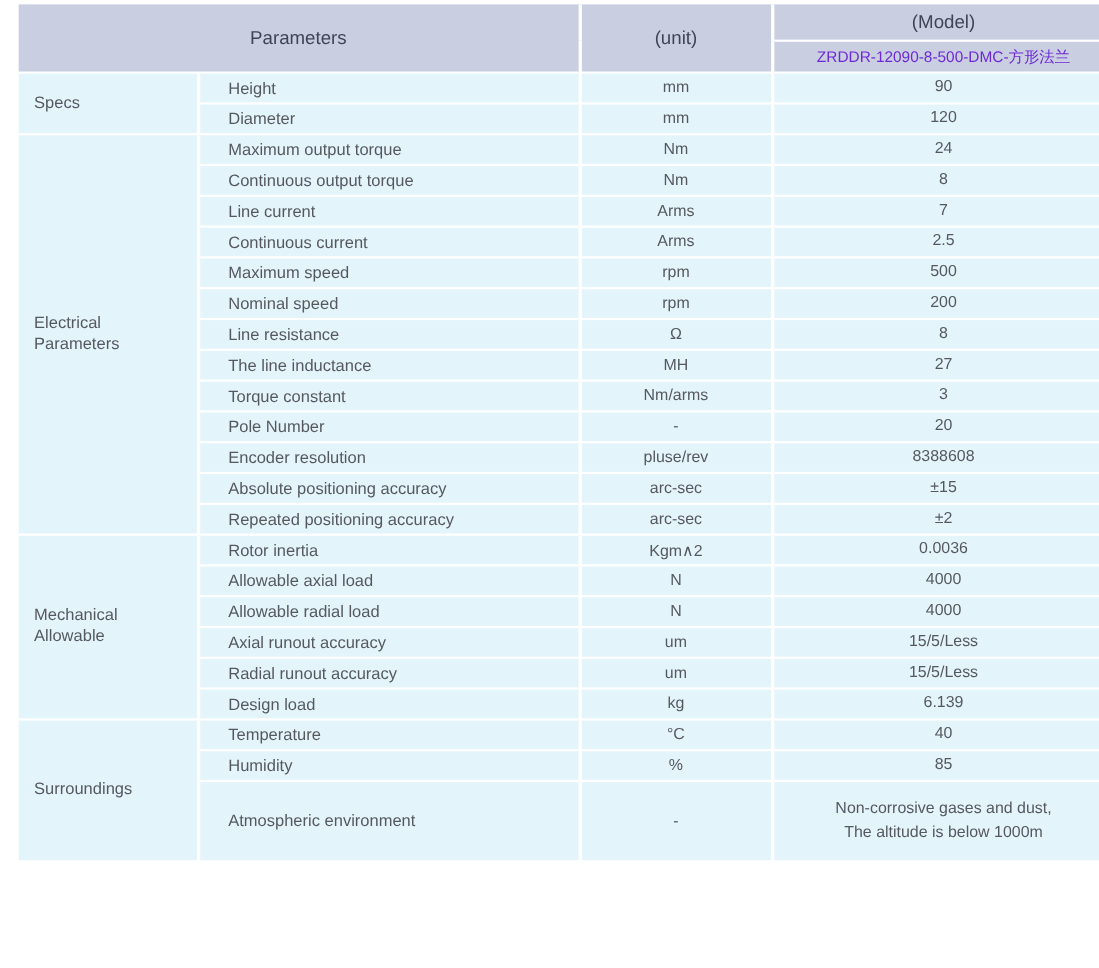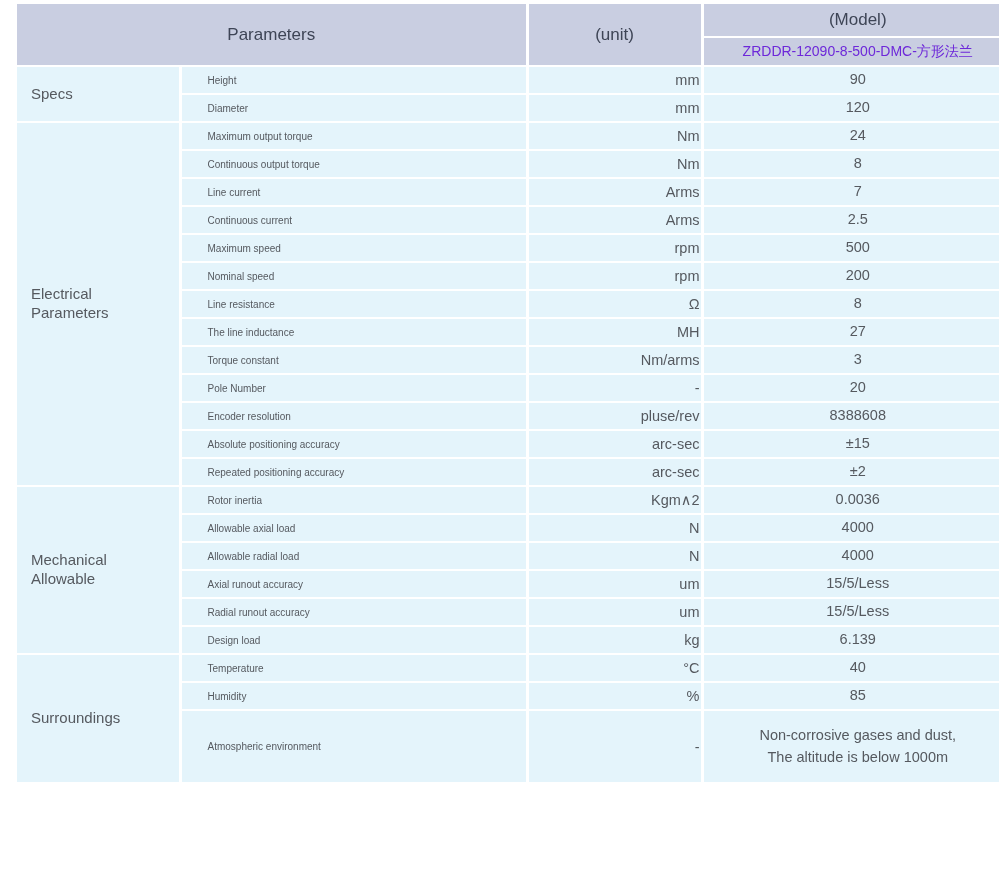--- a/index.html
+++ b/index.html
@@ -72,28 +72,28 @@
     height: 28px;
     border-bottom: 2px solid #ffffff;
   }
   tbody td.group {
     font-size: 15px;
     text-align: left;
     line-height: 1.25;
     padding: 0 14px;
   }
   tbody td.param {
-    font-size: 10px;
+    font-size: 15px;
     text-align: left;
     padding-left: 26px;
     border-left: 3px solid #ffffff;
     margin-left: 24px;
   }
   tbody td.unit {
-    text-align: right;
+    text-align: center;
     border-left: 3px solid #ffffff;
   }
   tbody td.value {
     text-align: center;
     border-left: 3px solid #ffffff;
     white-space: pre-line;
     line-height: 1.45;
   }
   tr.tall td { height: 73px; }
 

